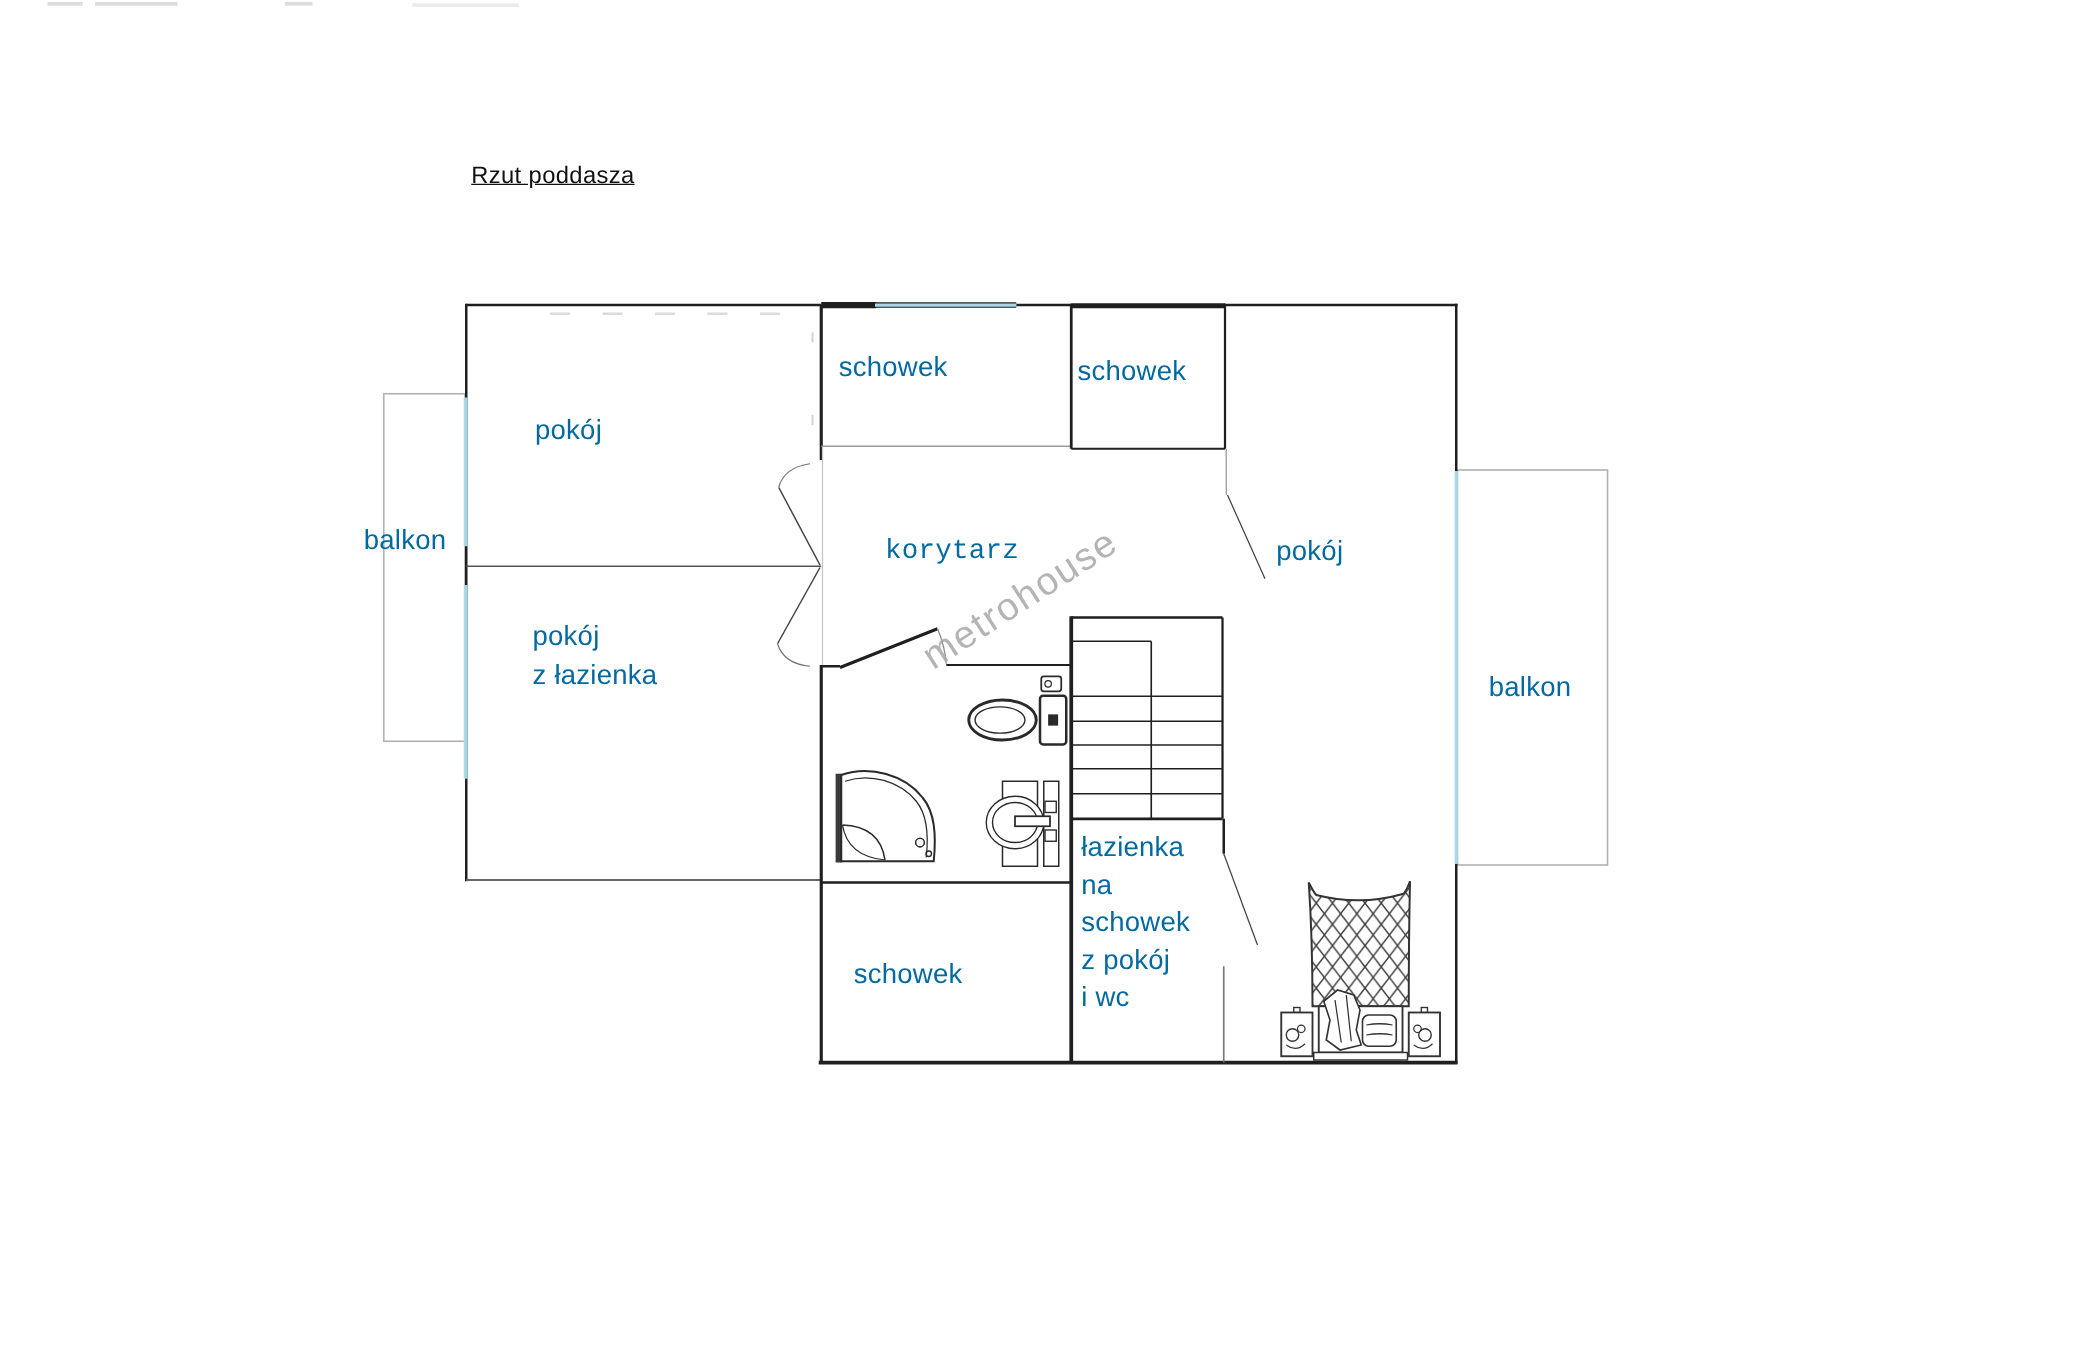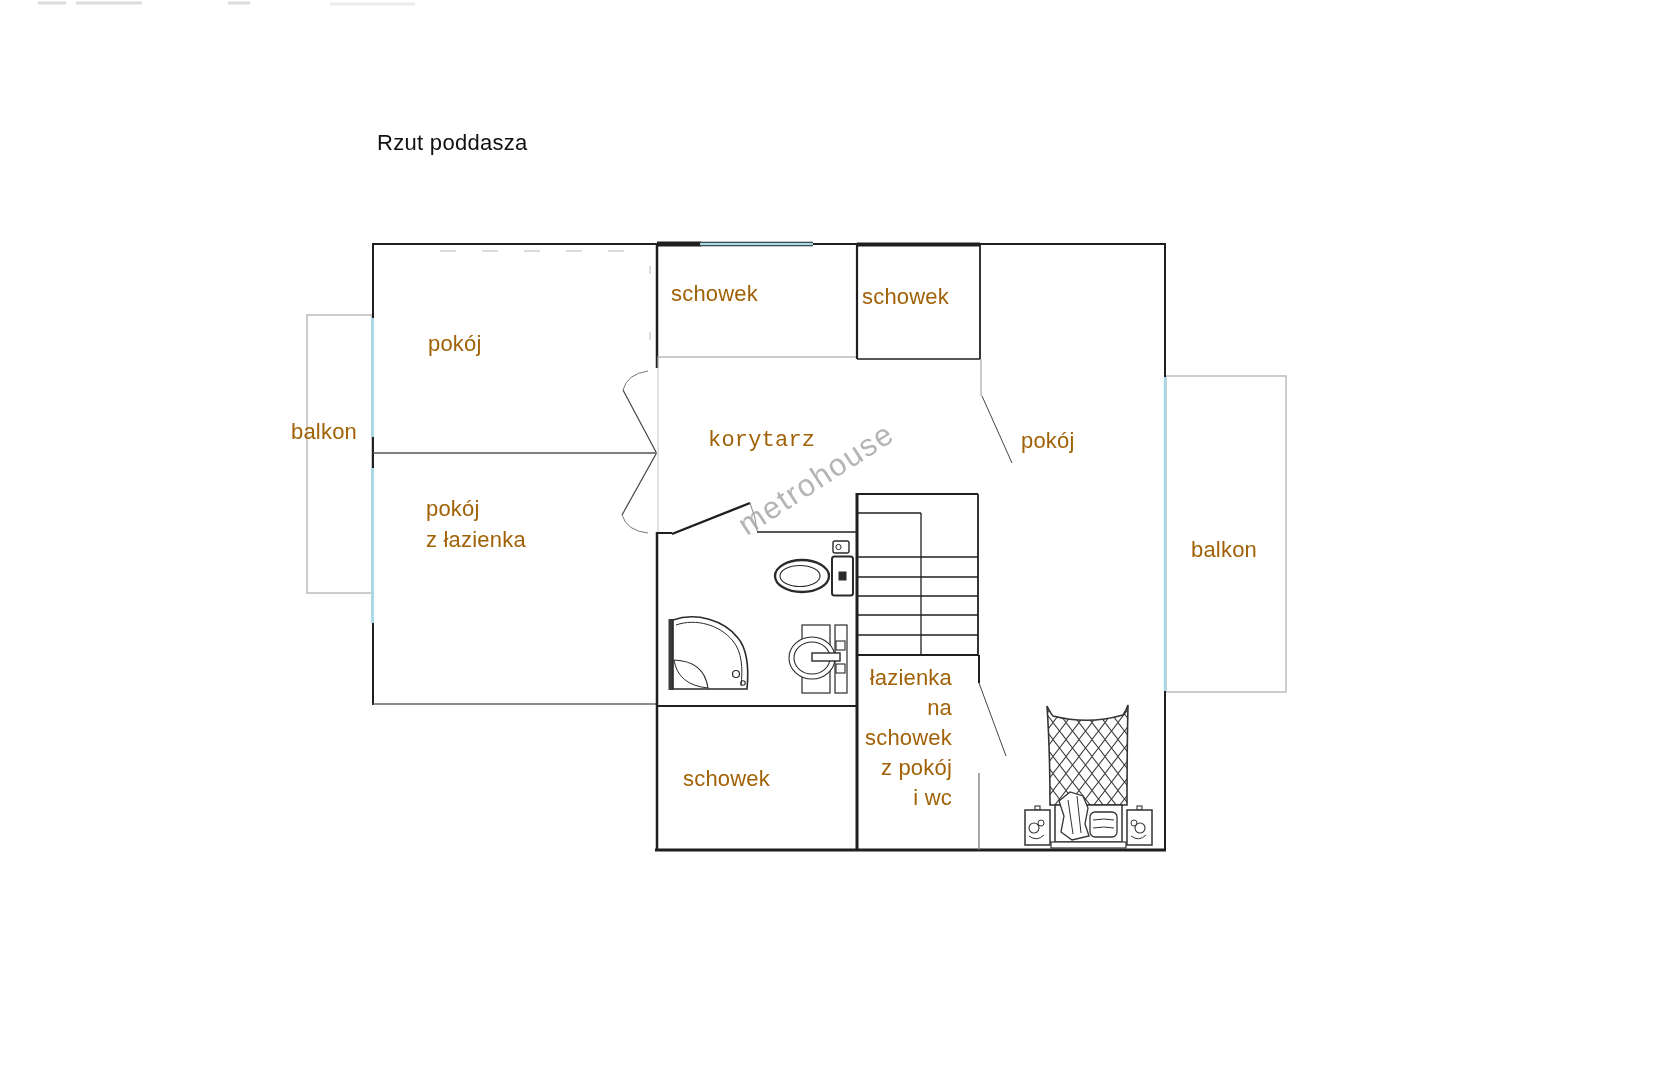--- a/index.html
+++ b/index.html
@@ -1,22 +1,22 @@
 <!DOCTYPE html>
 <html><head>
 <meta charset="utf-8">
 <style>
   html,body{margin:0;padding:0;background:#ffffff;}
   #canvas{position:relative;width:1669px;height:1080px;background:#ffffff;overflow:hidden;
           font-family:"Liberation Sans", sans-serif;}
   svg{position:absolute;left:0;top:0;}
-  .lbl{position:absolute;font-size:22px;color:#a16207;letter-spacing:.2px;white-space:pre;line-height:26px;}
+  .lbl{position:absolute;font-size:22px;color:#0369a1;letter-spacing:.2px;white-space:pre;line-height:26px;}
   .lbl.two{line-height:31px;}
-  .lbl.block{line-height:30px;text-align:right;}
-  .title{position:absolute;font-size:22px;color:#111;letter-spacing:.3px;}
+  .lbl.block{line-height:30px;}
+  .title{position:absolute;font-size:19px;color:#111;letter-spacing:.3px;text-decoration:underline;}
   .watermark{position:absolute;left:751px;top:507px;font-size:31px;letter-spacing:1.5px;
              color:#a8a8a8;opacity:.85;transform:rotate(-33deg);transform-origin:0 100%;}
 </style>
 </head>
 <body>
 
 <div id="canvas">
 
   <svg width="1669" height="1080" viewBox="0 0 1669 1080">
     <defs>

